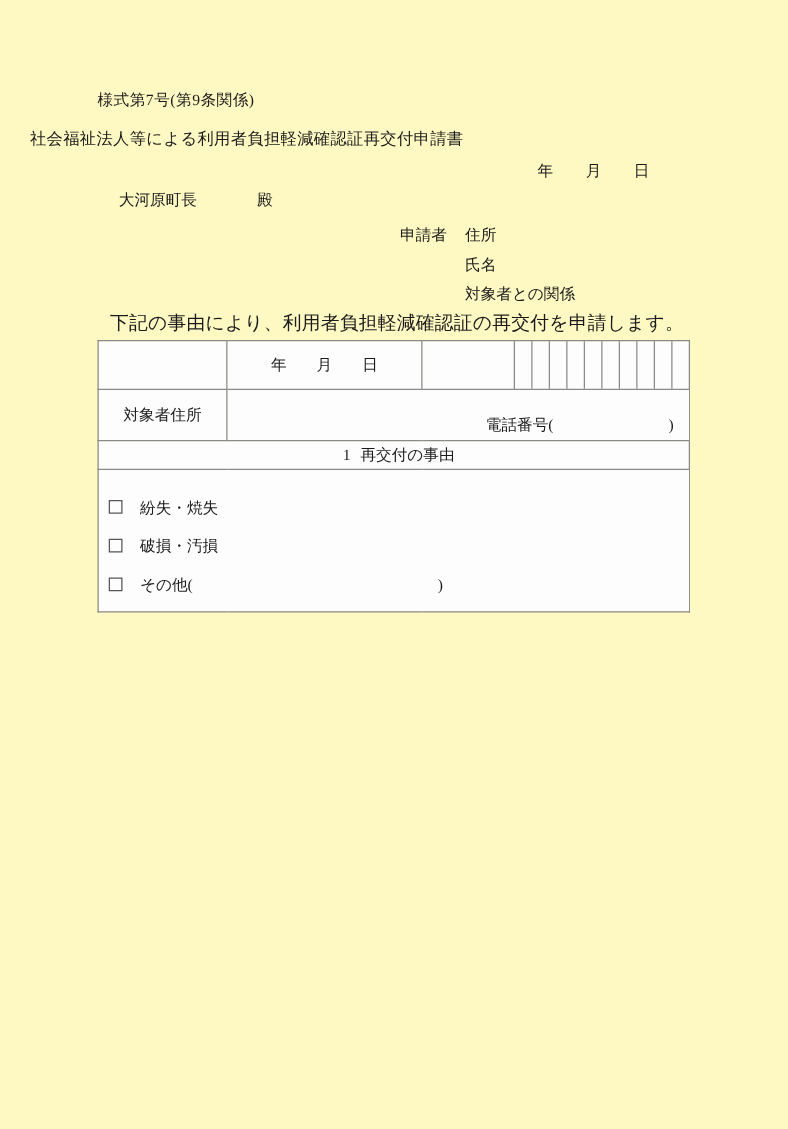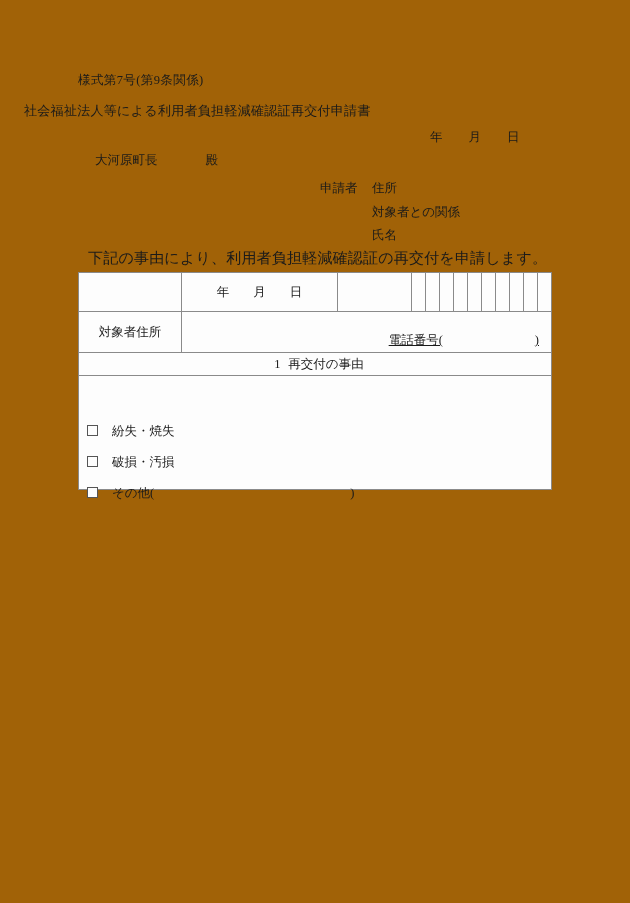--- a/index.html
+++ b/index.html
@@ -11,21 +11,21 @@
     width: 630px;
     height: 903px;
     position: relative;
     font-family: "Liberation Serif", "DejaVu Serif", serif;
     color: #1a1a1a;
     -webkit-font-smoothing: antialiased;
   }
   .page {
     position: absolute;
     inset: 0;
-    background: #a16207;
+    background: #fef9c3;
   }
 
   
   .form-no {
     position: absolute;
     left: 78px;
     top: 72px;
     font-size: 12.5px;
     letter-spacing: 0.4px;
     white-space: nowrap;
@@ -133,21 +133,20 @@
   .addr-value-cell {
     height: 40px;
     position: relative;
   }
   .phone-line {
     position: absolute;
     right: 12px;
     bottom: 3px;
     font-size: 12.5px;
     white-space: nowrap;
-    text-decoration: underline;
   }
   .phone-line .gapfill { display: inline-block; width: 92px; }
 
   
   .reason-head-cell {
     height: 22px;
     text-align: left;
     padding-left: 8px;
     white-space: nowrap;
   }
@@ -159,21 +158,20 @@
     text-align: left;
     vertical-align: top;
     padding: 0;
     position: relative;
   }
   .check-row {
     position: absolute;
     left: 8px;
     font-size: 12.5px;
     white-space: nowrap;
-    margin-top: 25px;
   }
   .check-row.r1 { top: 22px; }
   .check-row.r2 { top: 53px; }
   .check-row.r3 { top: 84px; }
   .checkbox {
     display: inline-block;
     width: 9px;
     height: 9px;
     border: 1px solid #555;
     margin-right: 14px;
@@ -200,24 +198,24 @@
 
   <div class="addressee">
     <span>大河原町長</span><span class="sp"></span><span>殿</span>
   </div>
 
   <div class="applicant">
     <div class="applicant-row">
       <span class="applicant-label">申請者</span><span class="applicant-field">住所</span>
     </div>
     <div class="applicant-row">
-      <span class="applicant-label"></span><span class="applicant-field">対象者との関係</span>
+      <span class="applicant-label"></span><span class="applicant-field">氏名</span>
     </div>
     <div class="applicant-row">
-      <span class="applicant-label"></span><span class="applicant-field">氏名</span>
+      <span class="applicant-label"></span><span class="applicant-field">対象者との関係</span>
     </div>
   </div>
 
   <div class="statement">下記の事由により、利用者負担軽減確認証の再交付を申請します。</div>
 
   <table class="form-table">
     <colgroup>
       <col class="col-name">
       <col class="col-birth">
       <col class="col-confirm">

